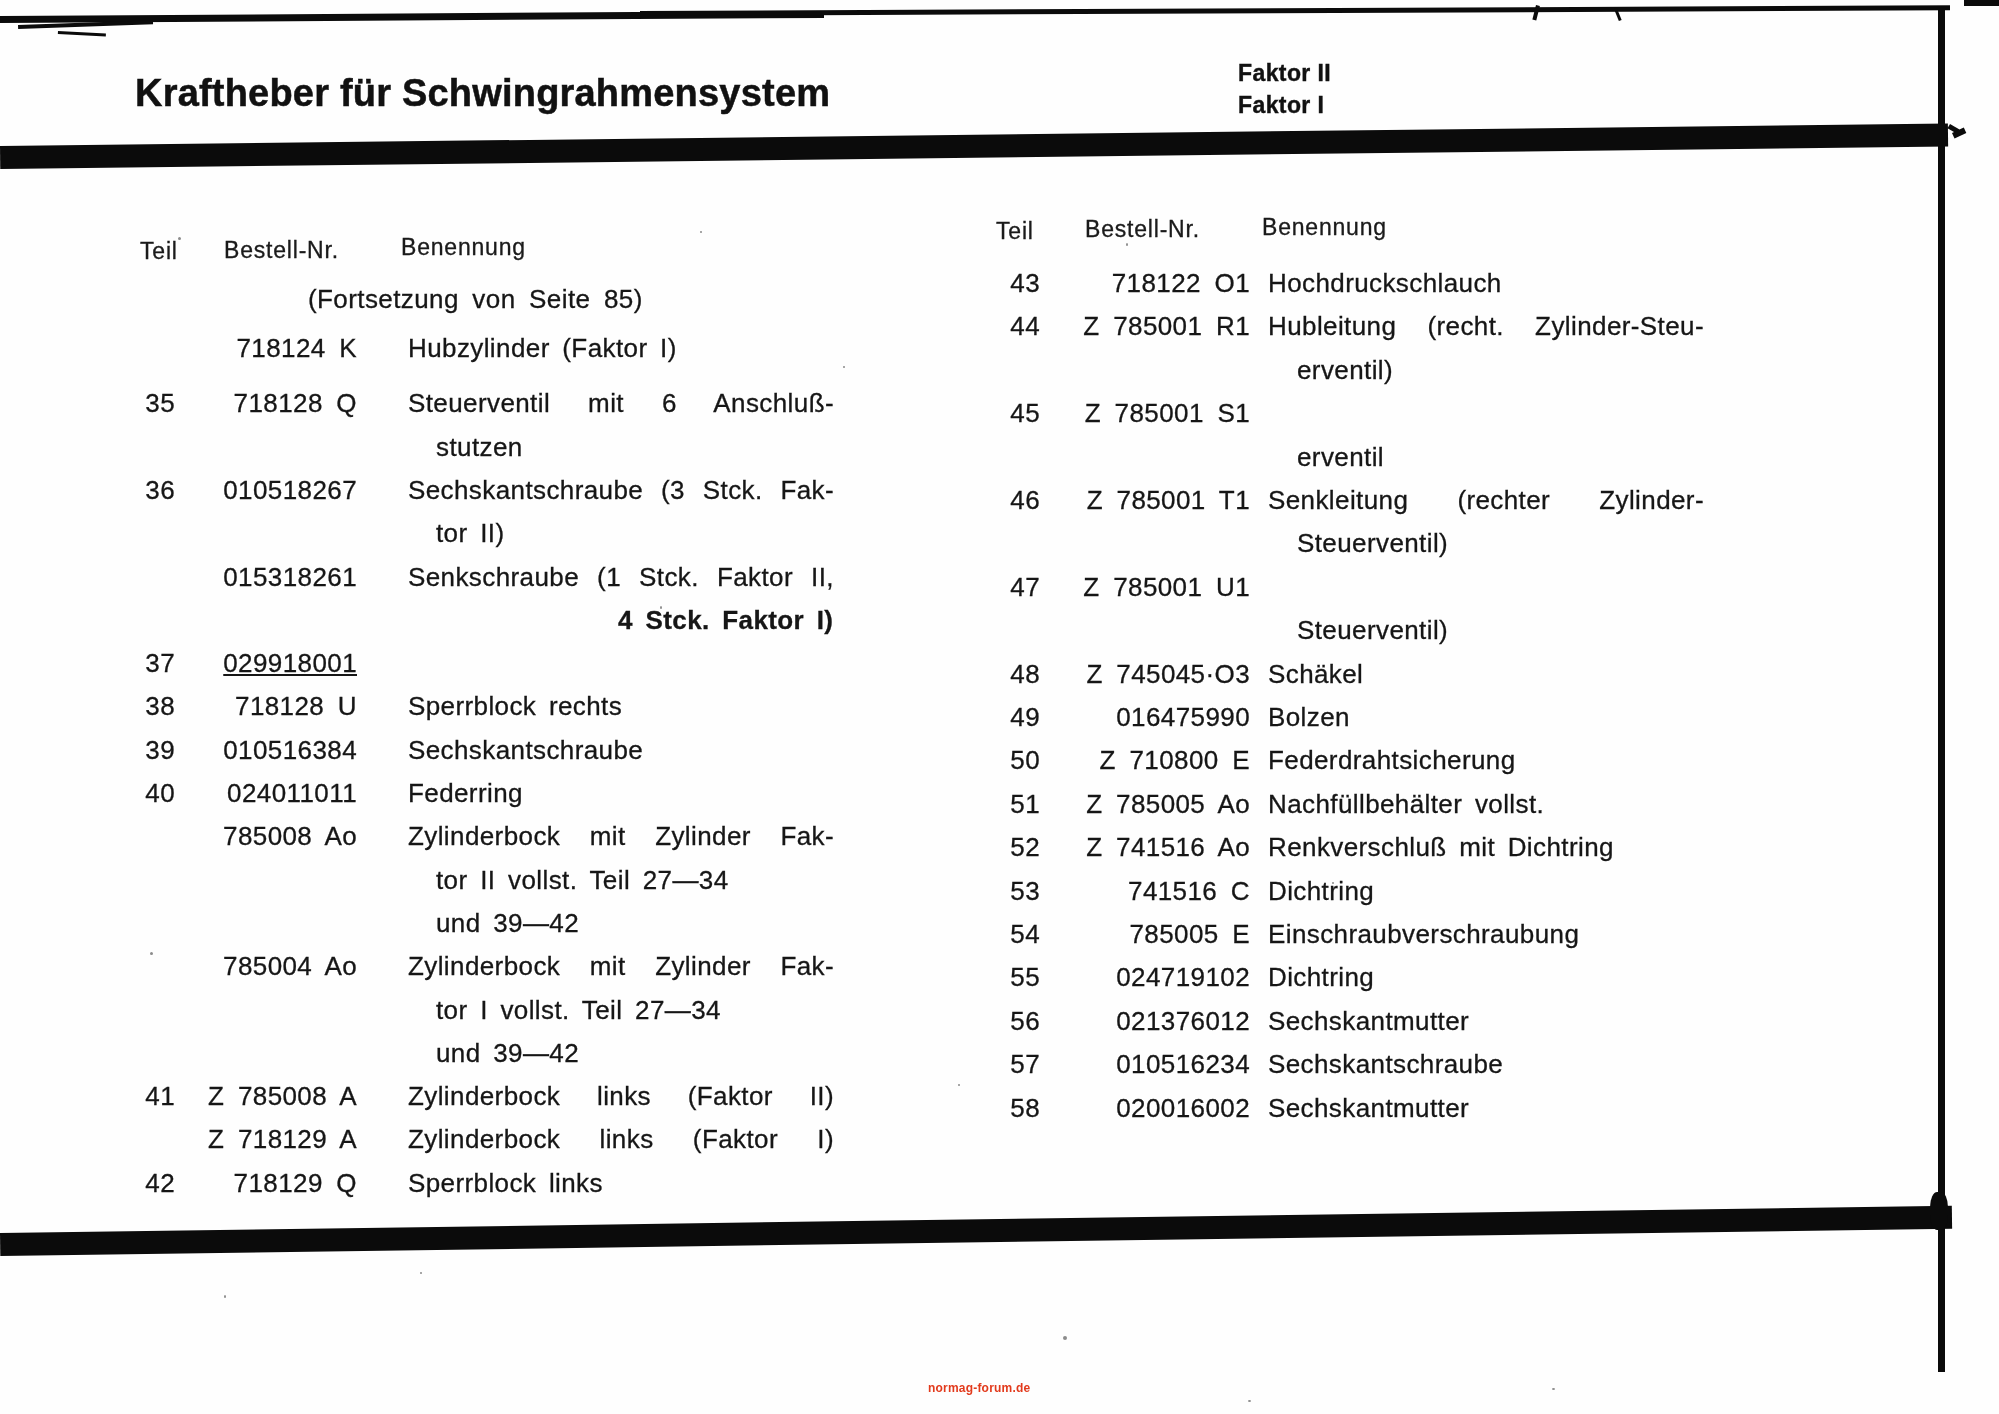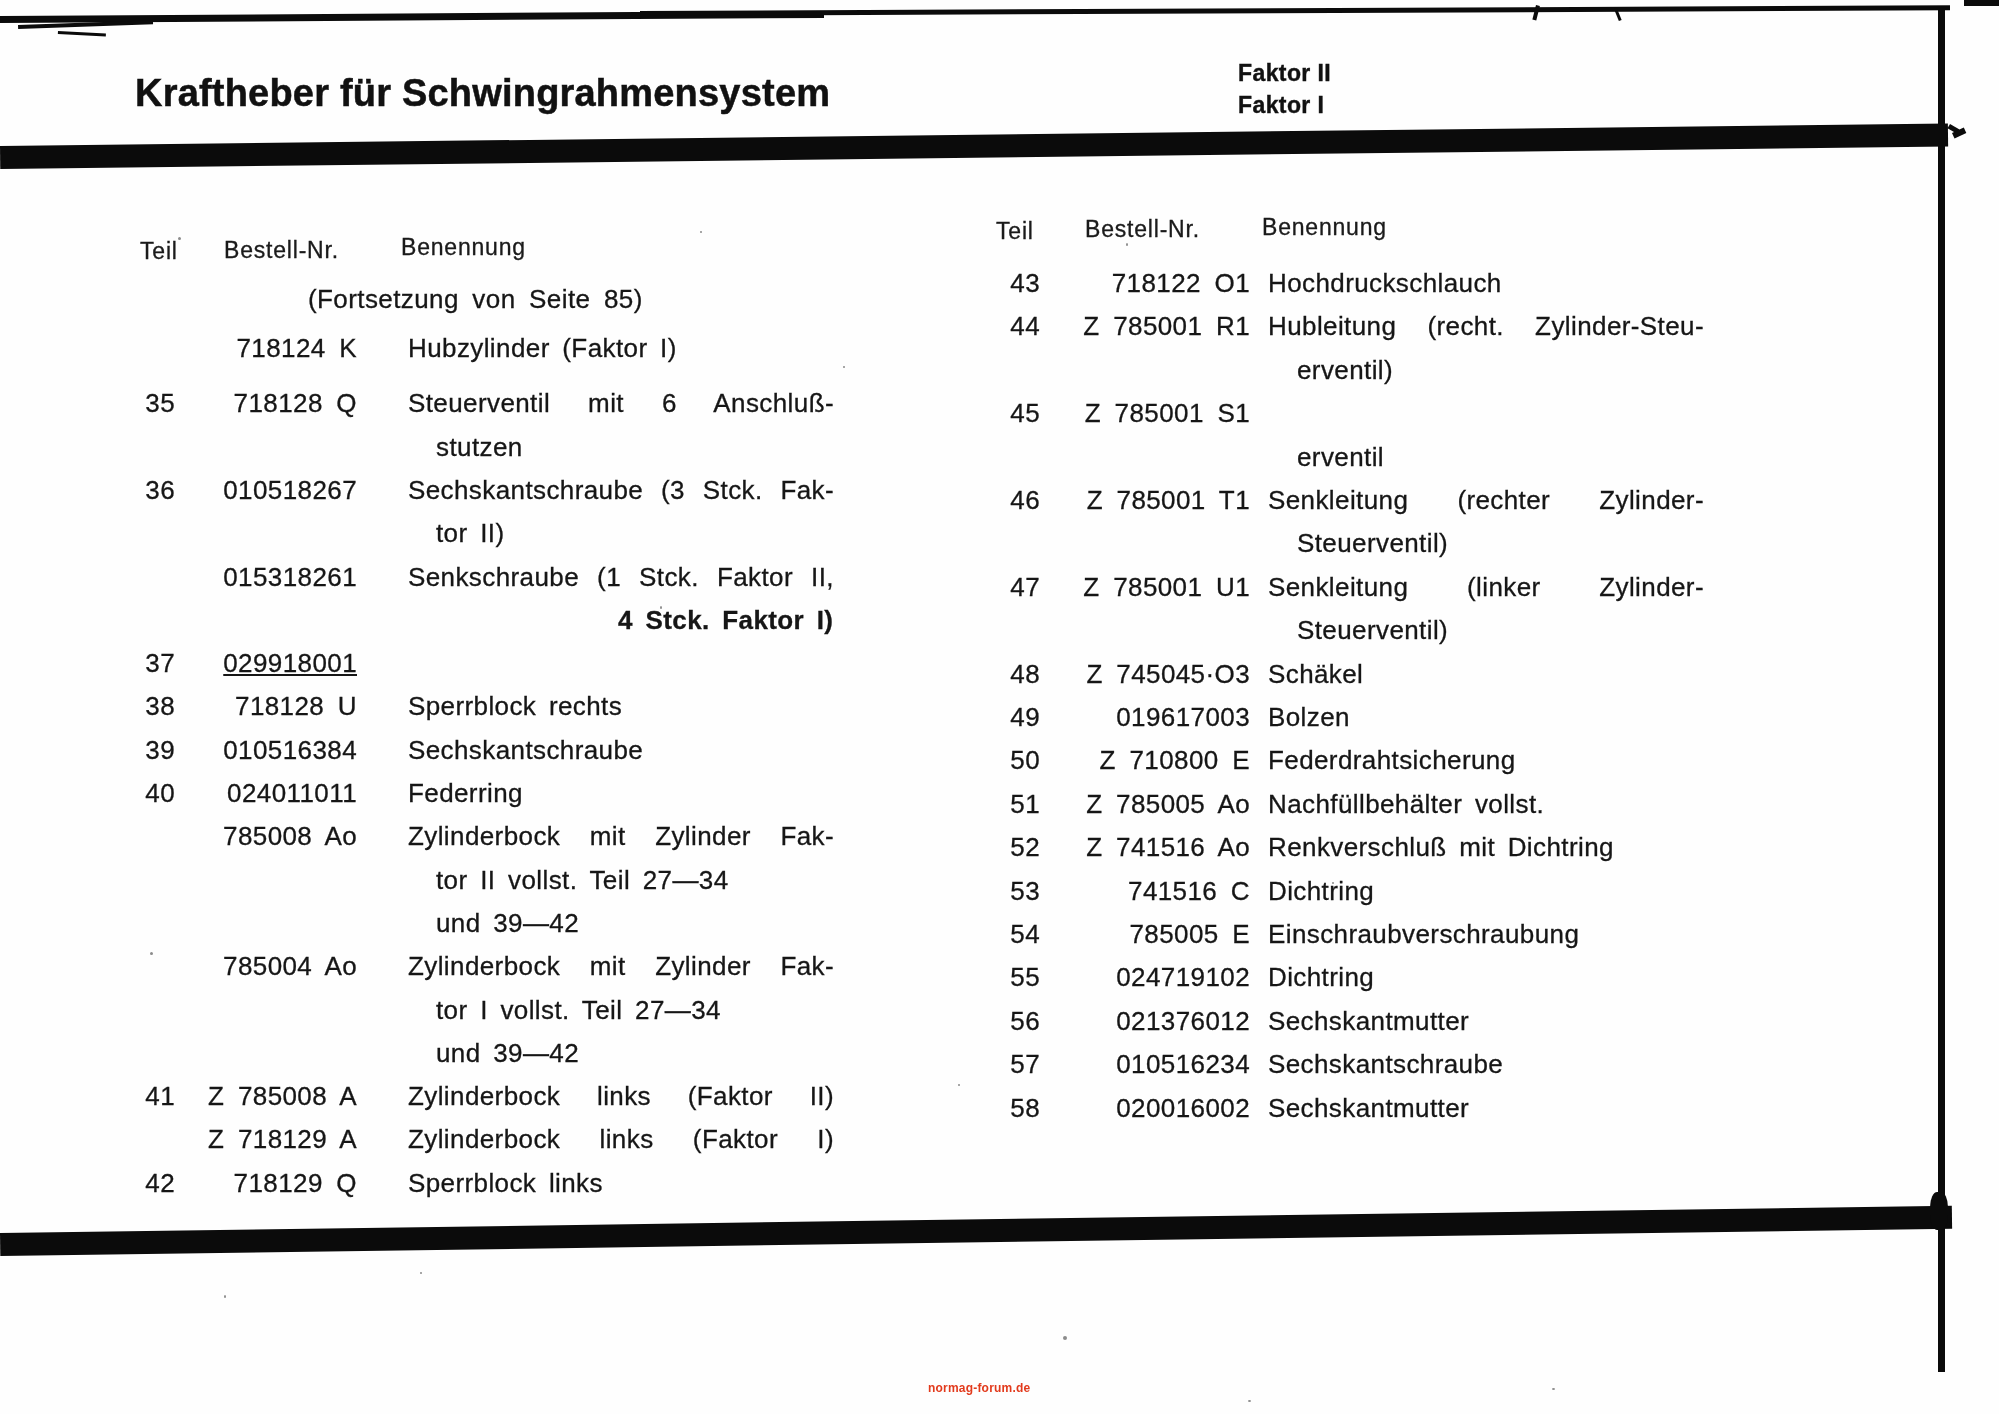--- a/index.html
+++ b/index.html
@@ -175,33 +175,32 @@
         <span class="cell teil" style="left: 970px;">46</span>
         <span class="cell bestell" style="left: 1072px;">Z 785001 T1</span>
         <span class="cell ben j" style="left: 1268px; width: 436px;">Senkleitung (rechter Zylinder-</span>
       </div>
       <div class="row" style="top: 528px;">
         <span class="cell ben" style="left: 1297px;">Steuerventil)</span>
       </div>
       <div class="row" style="top: 572px;">
         <span class="cell teil" style="left: 970px;">47</span>
         <span class="cell bestell" style="left: 1072px;">Z 785001 U1</span>
-        <span class="cell ben j" style="left: 1268px; width: 436px;">Senkleitung (linker Zylinder-</span>
       </div>
       <div class="row" style="top: 615px;">
         <span class="cell ben" style="left: 1297px;">Steuerventil)</span>
       </div>
       <div class="row" style="top: 659px;">
         <span class="cell teil" style="left: 970px;">48</span>
         <span class="cell bestell" style="left: 1072px;">Z 745045·O3</span>
         <span class="cell ben" style="left: 1268px;">Schäkel</span>
       </div>
       <div class="row" style="top: 702px;">
         <span class="cell teil" style="left: 970px;">49</span>
-        <span class="cell bestell" style="left: 1072px;">019617003</span>
+        <span class="cell bestell" style="left: 1072px;">016475990</span>
         <span class="cell ben" style="left: 1268px;">Bolzen</span>
       </div>
       <div class="row" style="top: 745px;">
         <span class="cell teil" style="left: 970px;">50</span>
         <span class="cell bestell" style="left: 1072px;">Z 710800 E</span>
         <span class="cell ben" style="left: 1268px;">Federdrahtsicherung</span>
       </div>
       <div class="row" style="top: 789px;">
         <span class="cell teil" style="left: 970px;">51</span>
         <span class="cell bestell" style="left: 1072px;">Z 785005 Ao</span>

